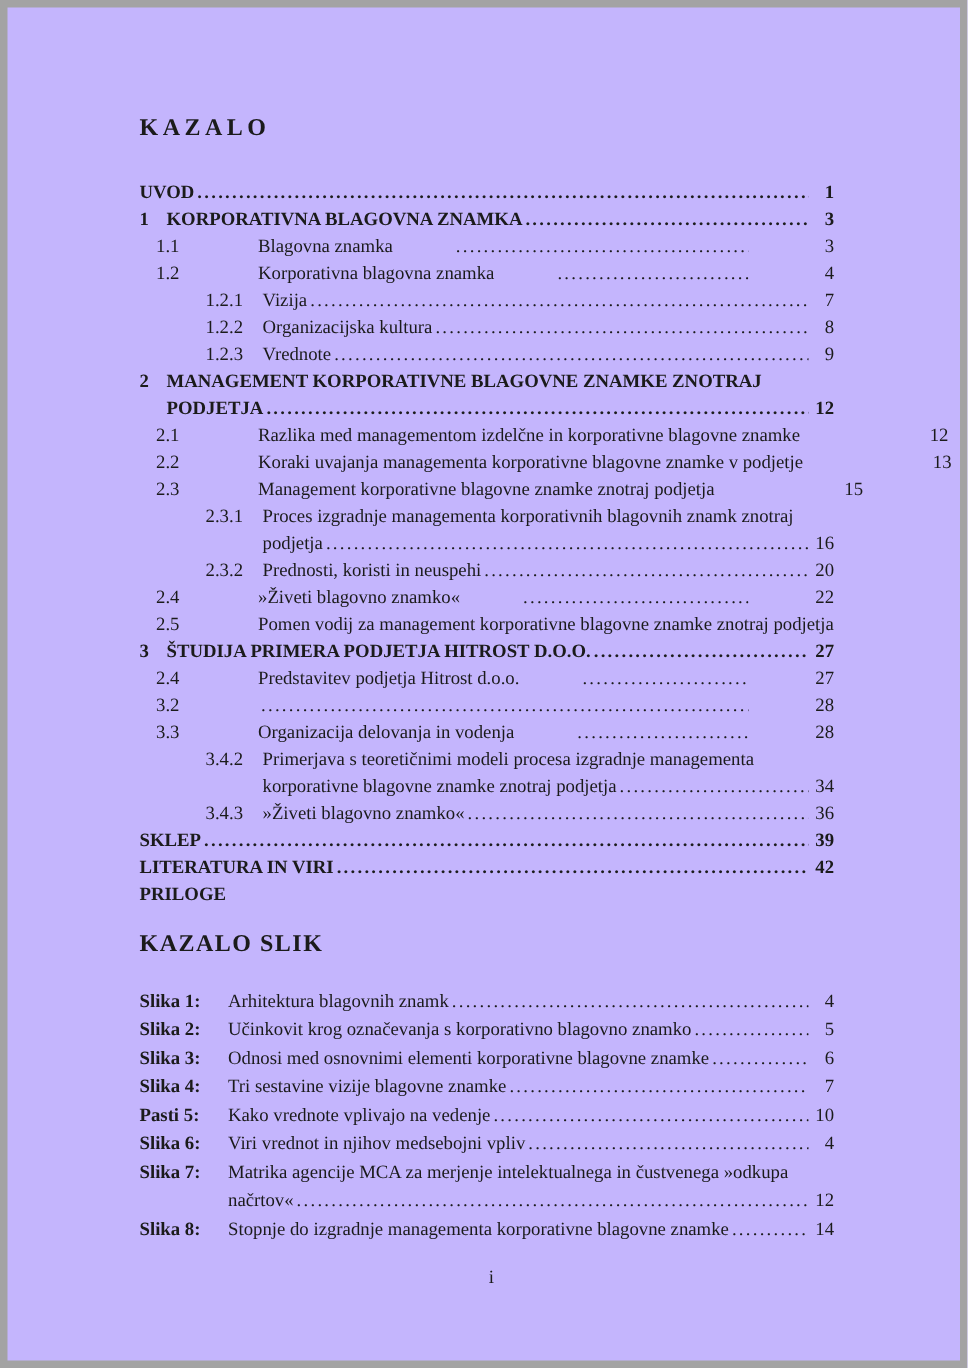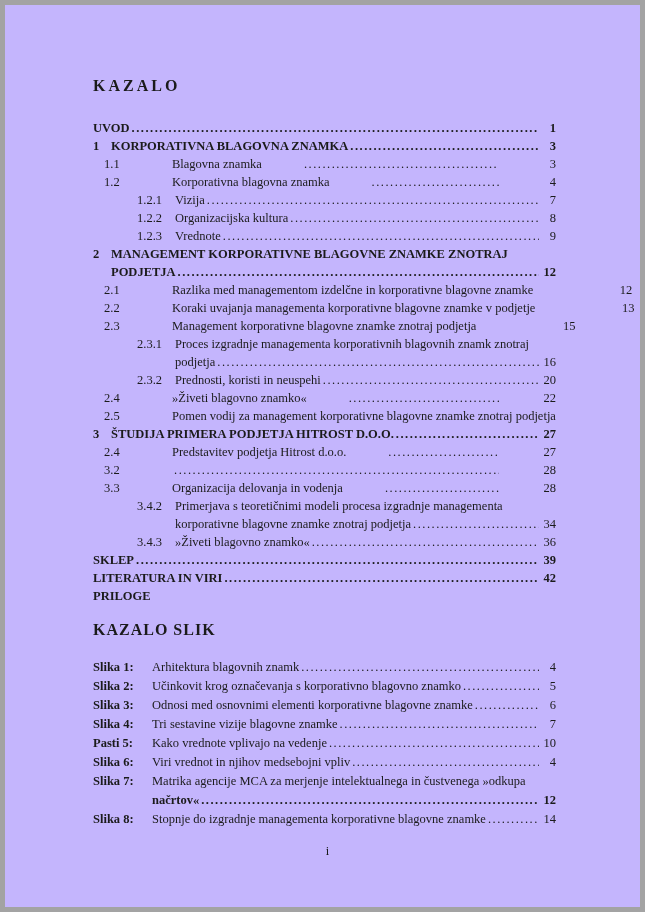--- a/index.html
+++ b/index.html
@@ -32,21 +32,21 @@
   .bold { font-weight: bold; }
   .num { flex: none; }
   .num:empty { display: none; }
   .txt { flex: none; }
   .l0 .num { width: 18px; }
   .l1 { padding-left: 11px; gap: 40px; } .l1 .num { width: 28px; }
   .l2 { padding-left: 44px; } .l2 .num { width: 38px; }
   .l0.cont { padding-left: 18px; }
   .l2.cont { padding-left: 82px; }
   .flabel { flex: none; width: 59px; font-weight: bold; }
-  .fig.cont { padding-left: 59px; font-weight: bold; }
+  .fig.cont { padding-left: 59px; }
   .dots {
     flex: 1 1 10px; min-width: 0;
     overflow: hidden; white-space: nowrap;
     margin: 0 3px 0 2px;
   }
   .dots::after {
     content: "................................................................................................................................................................";
     letter-spacing: 1.5px;
   }
   .pg { flex: none; min-width: 14px; text-align: right; }

